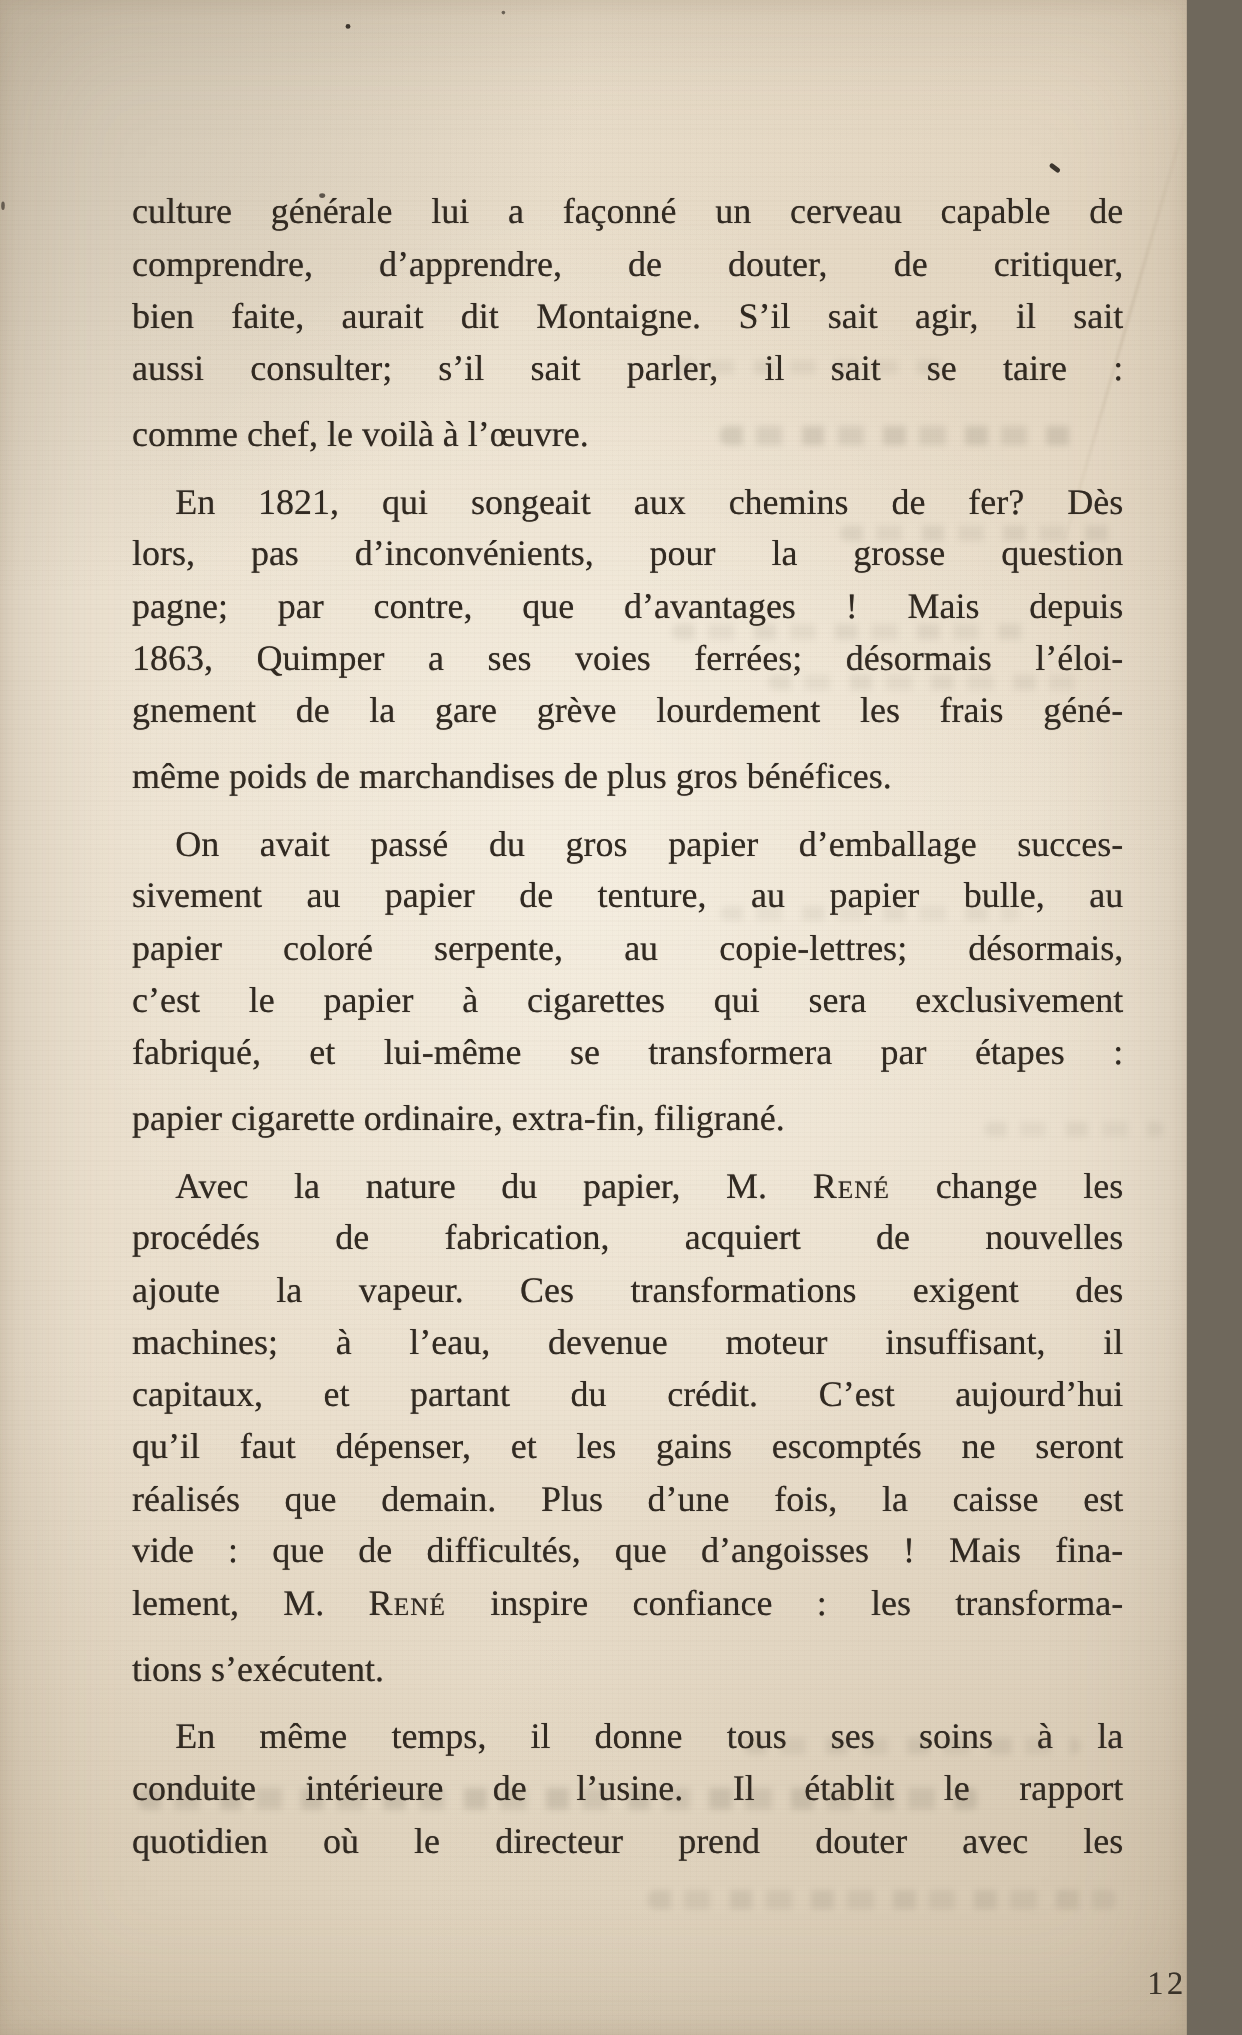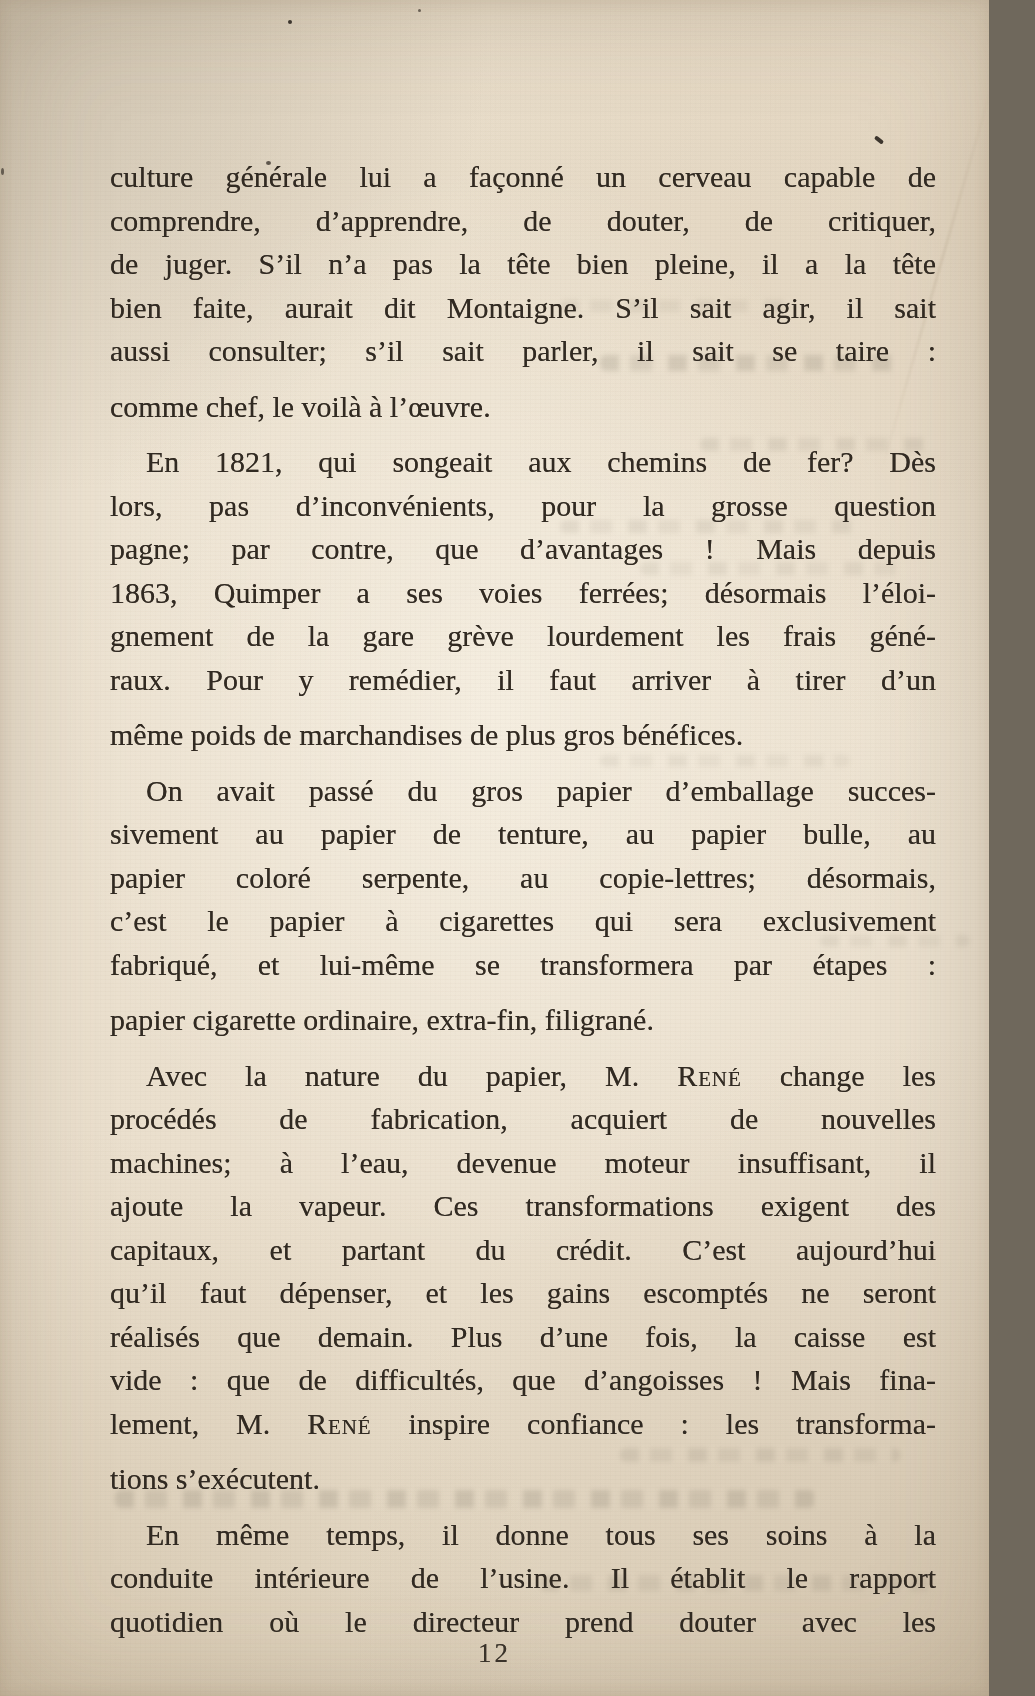--- a/index.html
+++ b/index.html
@@ -37,21 +37,21 @@
   }
   .paragraph{margin-bottom:12px;}
   .paragraph:last-child{margin-bottom:0;}
   .line{text-align:justify;text-align-last:justify;}
   .line.last{text-align-last:left;margin-top:12px;}
   .line.indent-first{text-indent:36px;}
   .sc{font-variant:small-caps;letter-spacing:.03em;}
 
   .page-number{
     position:absolute;left:0;right:0;top:1638px;
-    text-align:center;font-size:27px;letter-spacing:3px;
+    text-align:right;font-size:27px;letter-spacing:3px;
     color:#3a332a;text-shadow:0 0 .5px rgba(44,36,28,.6);
   }
 
   
   .smudge{
     position:absolute;pointer-events:none;border-radius:6px;
     filter:blur(2.6px);
     background:repeating-linear-gradient(90deg,
       rgba(128,120,104,.55) 0 19px, rgba(128,120,104,0) 19px 30px,
       rgba(128,120,104,.42) 30px 52px, rgba(128,120,104,0) 52px 68px);
@@ -86,47 +86,45 @@
   <div class="speck" style="left:288px;top:20px;width:4px;height:4px;"></div>
   <div class="speck" style="left:418px;top:9px;width:3px;height:3px;opacity:.7;"></div>
   <div class="speck speck--tick" style="left:874px;top:138px;width:10px;height:4px;"></div>
   <div class="speck" style="left:266px;top:161px;width:5px;height:4px;opacity:.8;"></div>
   <div class="speck" style="left:1px;top:168px;width:3px;height:7px;opacity:.7;"></div>
 
   <div class="text-block">
       <div class="paragraph">
         <div class="line"><span>culture générale lui a façonné un cerveau capable de</span></div>
         <div class="line"><span>comprendre, d’apprendre, de douter, de critiquer,</span></div>
-        <div class="line"><span>de juger. S’il n’a pas la tête bien pleine, il a la tête</span></div>
         <div class="line"><span>bien faite, aurait dit Montaigne. S’il sait agir, il sait</span></div>
         <div class="line"><span>aussi consulter; s’il sait parler, il sait se taire :</span></div>
         <div class="line last"><span>comme chef, le voilà à l’œuvre.</span></div>
       </div>
       <div class="paragraph">
         <div class="line indent-first"><span>En 1821, qui songeait aux chemins de fer? Dès</span></div>
         <div class="line"><span>lors, pas d’inconvénients, pour la grosse question</span></div>
         <div class="line"><span>pagne; par contre, que d’avantages ! Mais depuis</span></div>
         <div class="line"><span>1863, Quimper a ses voies ferrées; désormais l’éloi-</span></div>
         <div class="line"><span>gnement de la gare grève lourdement les frais géné-</span></div>
-        <div class="line"><span>raux. Pour y remédier, il faut arriver à tirer d’un</span></div>
         <div class="line last"><span>même poids de marchandises de plus gros bénéfices.</span></div>
       </div>
       <div class="paragraph">
         <div class="line indent-first"><span>On avait passé du gros papier d’emballage succes-</span></div>
         <div class="line"><span>sivement au papier de tenture, au papier bulle, au</span></div>
         <div class="line"><span>papier coloré serpente, au copie-lettres; désormais,</span></div>
         <div class="line"><span>c’est le papier à cigarettes qui sera exclusivement</span></div>
         <div class="line"><span>fabriqué, et lui-même se transformera par étapes :</span></div>
         <div class="line last"><span>papier cigarette ordinaire, extra-fin, filigrané.</span></div>
       </div>
       <div class="paragraph">
         <div class="line indent-first"><span>Avec la nature du papier, M. </span><span class="sc">René</span><span> change les</span></div>
         <div class="line"><span>procédés de fabrication, acquiert de nouvelles</span></div>
+        <div class="line"><span>ajoute la vapeur. Ces transformations exigent des</span></div>
         <div class="line"><span>machines; à l’eau, devenue moteur insuffisant, il</span></div>
-        <div class="line"><span>ajoute la vapeur. Ces transformations exigent des</span></div>
         <div class="line"><span>capitaux, et partant du crédit. C’est aujourd’hui</span></div>
         <div class="line"><span>qu’il faut dépenser, et les gains escomptés ne seront</span></div>
         <div class="line"><span>réalisés que demain. Plus d’une fois, la caisse est</span></div>
         <div class="line"><span>vide : que de difficultés, que d’angoisses ! Mais fina-</span></div>
         <div class="line"><span>lement, M. </span><span class="sc">René</span><span> inspire confiance : les transforma-</span></div>
         <div class="line last"><span>tions s’exécutent.</span></div>
       </div>
       <div class="paragraph">
         <div class="line indent-first"><span>En même temps, il donne tous ses soins à la</span></div>
         <div class="line"><span>conduite intérieure de l’usine. Il établit le rapport</span></div>

